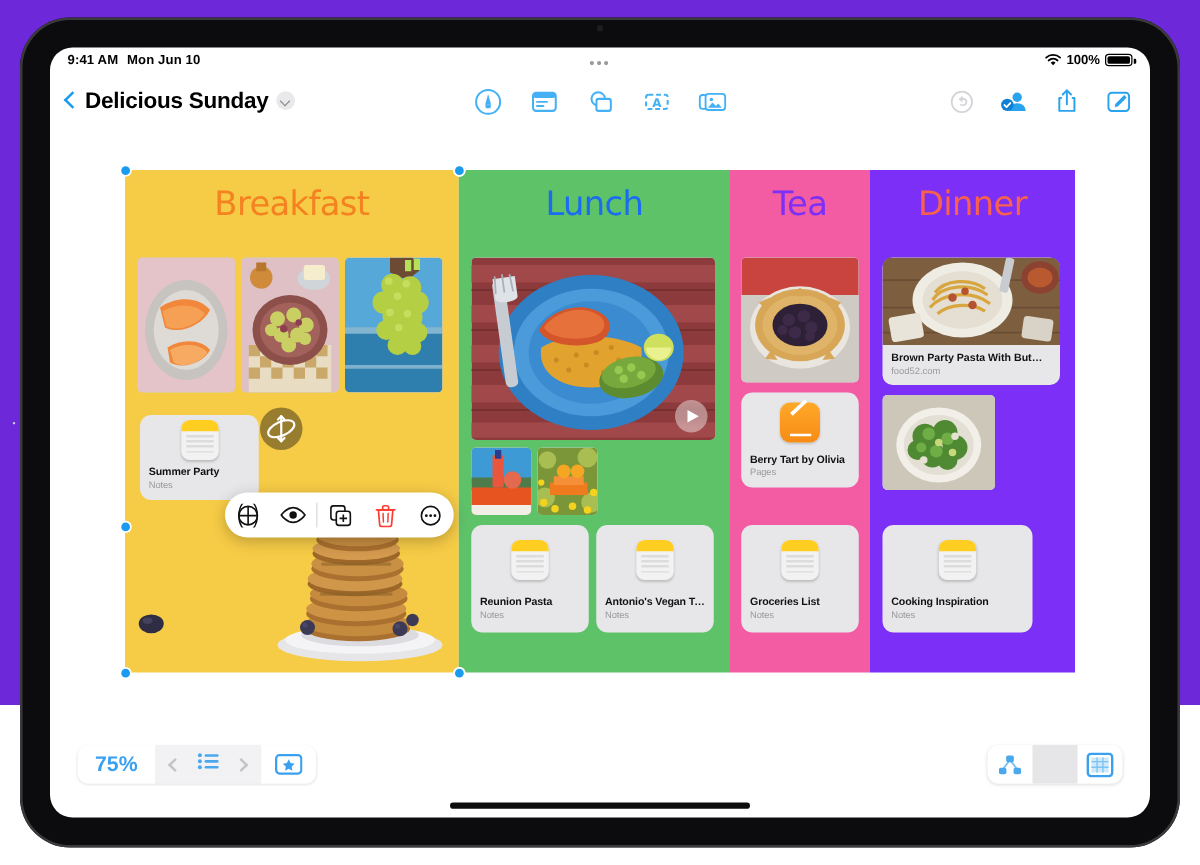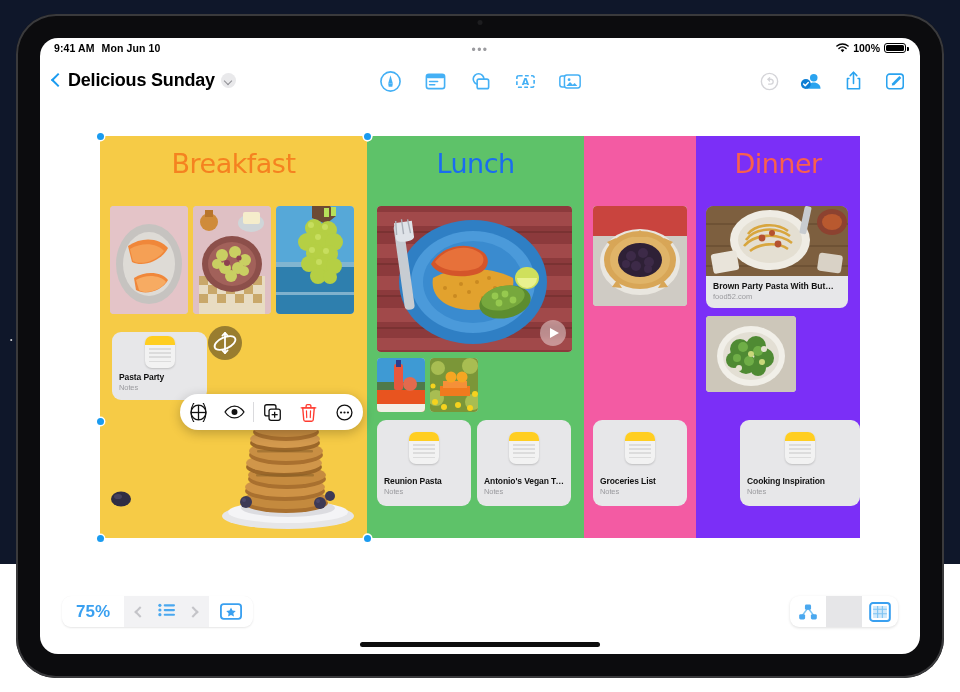--- a/index.html
+++ b/index.html
@@ -6,21 +6,21 @@
   html, body {
     width: 960px; height: 692px;
     background: #ffffff;
     font-family: "Liberation Sans", sans-serif;
     overflow: hidden;
   }
 
   
   #device {
     position: absolute; left: 0; top: 0; width: 960px; height: 564px;
-    background: #0f172a;
+    background: #6d28d9;
   }
   .bezel {
     position: absolute; left: 16px; top: 14px; width: 928px; height: 664px;
     background: #0c0c0e;
     border-radius: 40px;
     box-shadow: 0 0 0 2px #3a3a3c inset;
   }
   .screen {
     position: absolute; left: 40px; top: 38px; width: 880px; height: 616px;
     background: #ffffff;
@@ -496,21 +496,21 @@
             <div class="notes-icon">
               <div class="top"></div>
               <div class="lines">
                   <i></i>
                   <i></i>
                   <i></i>
                   <i></i>
                 </div>
             </div>
           </div>
-          <div class="card-label">Pasta Party</div>
+          <div class="card-label">Summer Party</div>
           <div class="card-sub">Notes</div>
         </div>
 
         <div class="photo" style="left:110px;top:268px;width:160px;height:128px;background:transparent;">
           <svg width="160" height="128" viewBox="0 0 160 128">
             <g>
               <ellipse cx="78" cy="112" rx="66" ry="13" fill="#e6e6e8"></ellipse>
               <ellipse cx="78" cy="108" rx="60" ry="11" fill="#f4f4f6"></ellipse>
               <ellipse cx="78" cy="104" rx="47" ry="9" fill="#dcdce0"></ellipse>
             </g>
@@ -691,20 +691,21 @@
                   <i></i>
                 </div>
             </div>
           </div>
           <div class="card-label">Antonio's Vegan Tacos</div>
           <div class="card-sub">Notes</div>
         </div>
       </div>
 
       <div class="column col-tea">
+        <div class="col-title t-tea">Tea</div>
 
         <div class="photo" style="left:9px;top:70px;width:94px;height:100px;">
           <svg width="94" height="100" viewBox="0 0 94 100" preserveAspectRatio="none">
             <rect width="94" height="100" fill="#d9d4cd"></rect>
             <rect y="0" width="94" height="30" fill="#c9443e"></rect>
             <rect y="30" width="94" height="70" fill="#cfcbc4"></rect>
             <ellipse cx="47" cy="56" rx="40" ry="33" fill="#e9e6df"></ellipse>
             <ellipse cx="47" cy="54" rx="36" ry="29" fill="#d8a657"></ellipse>
             <ellipse cx="47" cy="54" rx="30" ry="24" fill="#e0b468"></ellipse>
             <ellipse cx="47" cy="54" rx="22" ry="17" fill="#2e2036"></ellipse>
@@ -719,20 +720,27 @@
             <g fill="#d8a657">
               <path d="M20 42l-6-6 9-4z"></path>
                 <path d="M74 42l6-6-9-4z"></path>
               <path d="M24 74l-5 7 10 1z"></path>
                 <path d="M70 74l5 7-10 1z"></path>
               <path d="M47 24l-7 7h14z"></path>
             </g>
           </svg>
         </div>
 
+        <div class="card" style="left:9px;top:178px;width:94px;height:76px;">
+          <div class="card-icon-wrap" style="height:48px;">
+            <div class="pages-icon"></div>
+          </div>
+          <div class="card-label">Berry Tart by Olivia</div>
+          <div class="card-sub">Pages</div>
+        </div>
 
         <div class="card" style="left:9px;top:284px;width:94px;height:86px;">
           <div class="card-icon-wrap" style="height:56px;">
             <div class="notes-icon">
               <div class="top"></div>
               <div class="lines">
                   <i></i>
                   <i></i>
                   <i></i>
                   <i></i>
@@ -807,21 +815,21 @@
               <circle cx="45" cy="38" r="3"></circle>
                 <circle cx="56" cy="46" r="3"></circle>
             </g>
             <g fill="#e6e2d2">
               <circle cx="33" cy="52" r="3"></circle>
                 <circle cx="58" cy="33" r="3"></circle>
             </g>
           </svg>
         </div>
 
-        <div class="card" style="left:10px;top:284px;width:120px;height:86px;margin-left:34px;">
+        <div class="card" style="left:10px;top:284px;width:120px;height:86px;">
           <div class="card-icon-wrap" style="height:56px;">
             <div class="notes-icon">
               <div class="top"></div>
               <div class="lines">
                   <i></i>
                   <i></i>
                   <i></i>
                   <i></i>
                 </div>
             </div>

